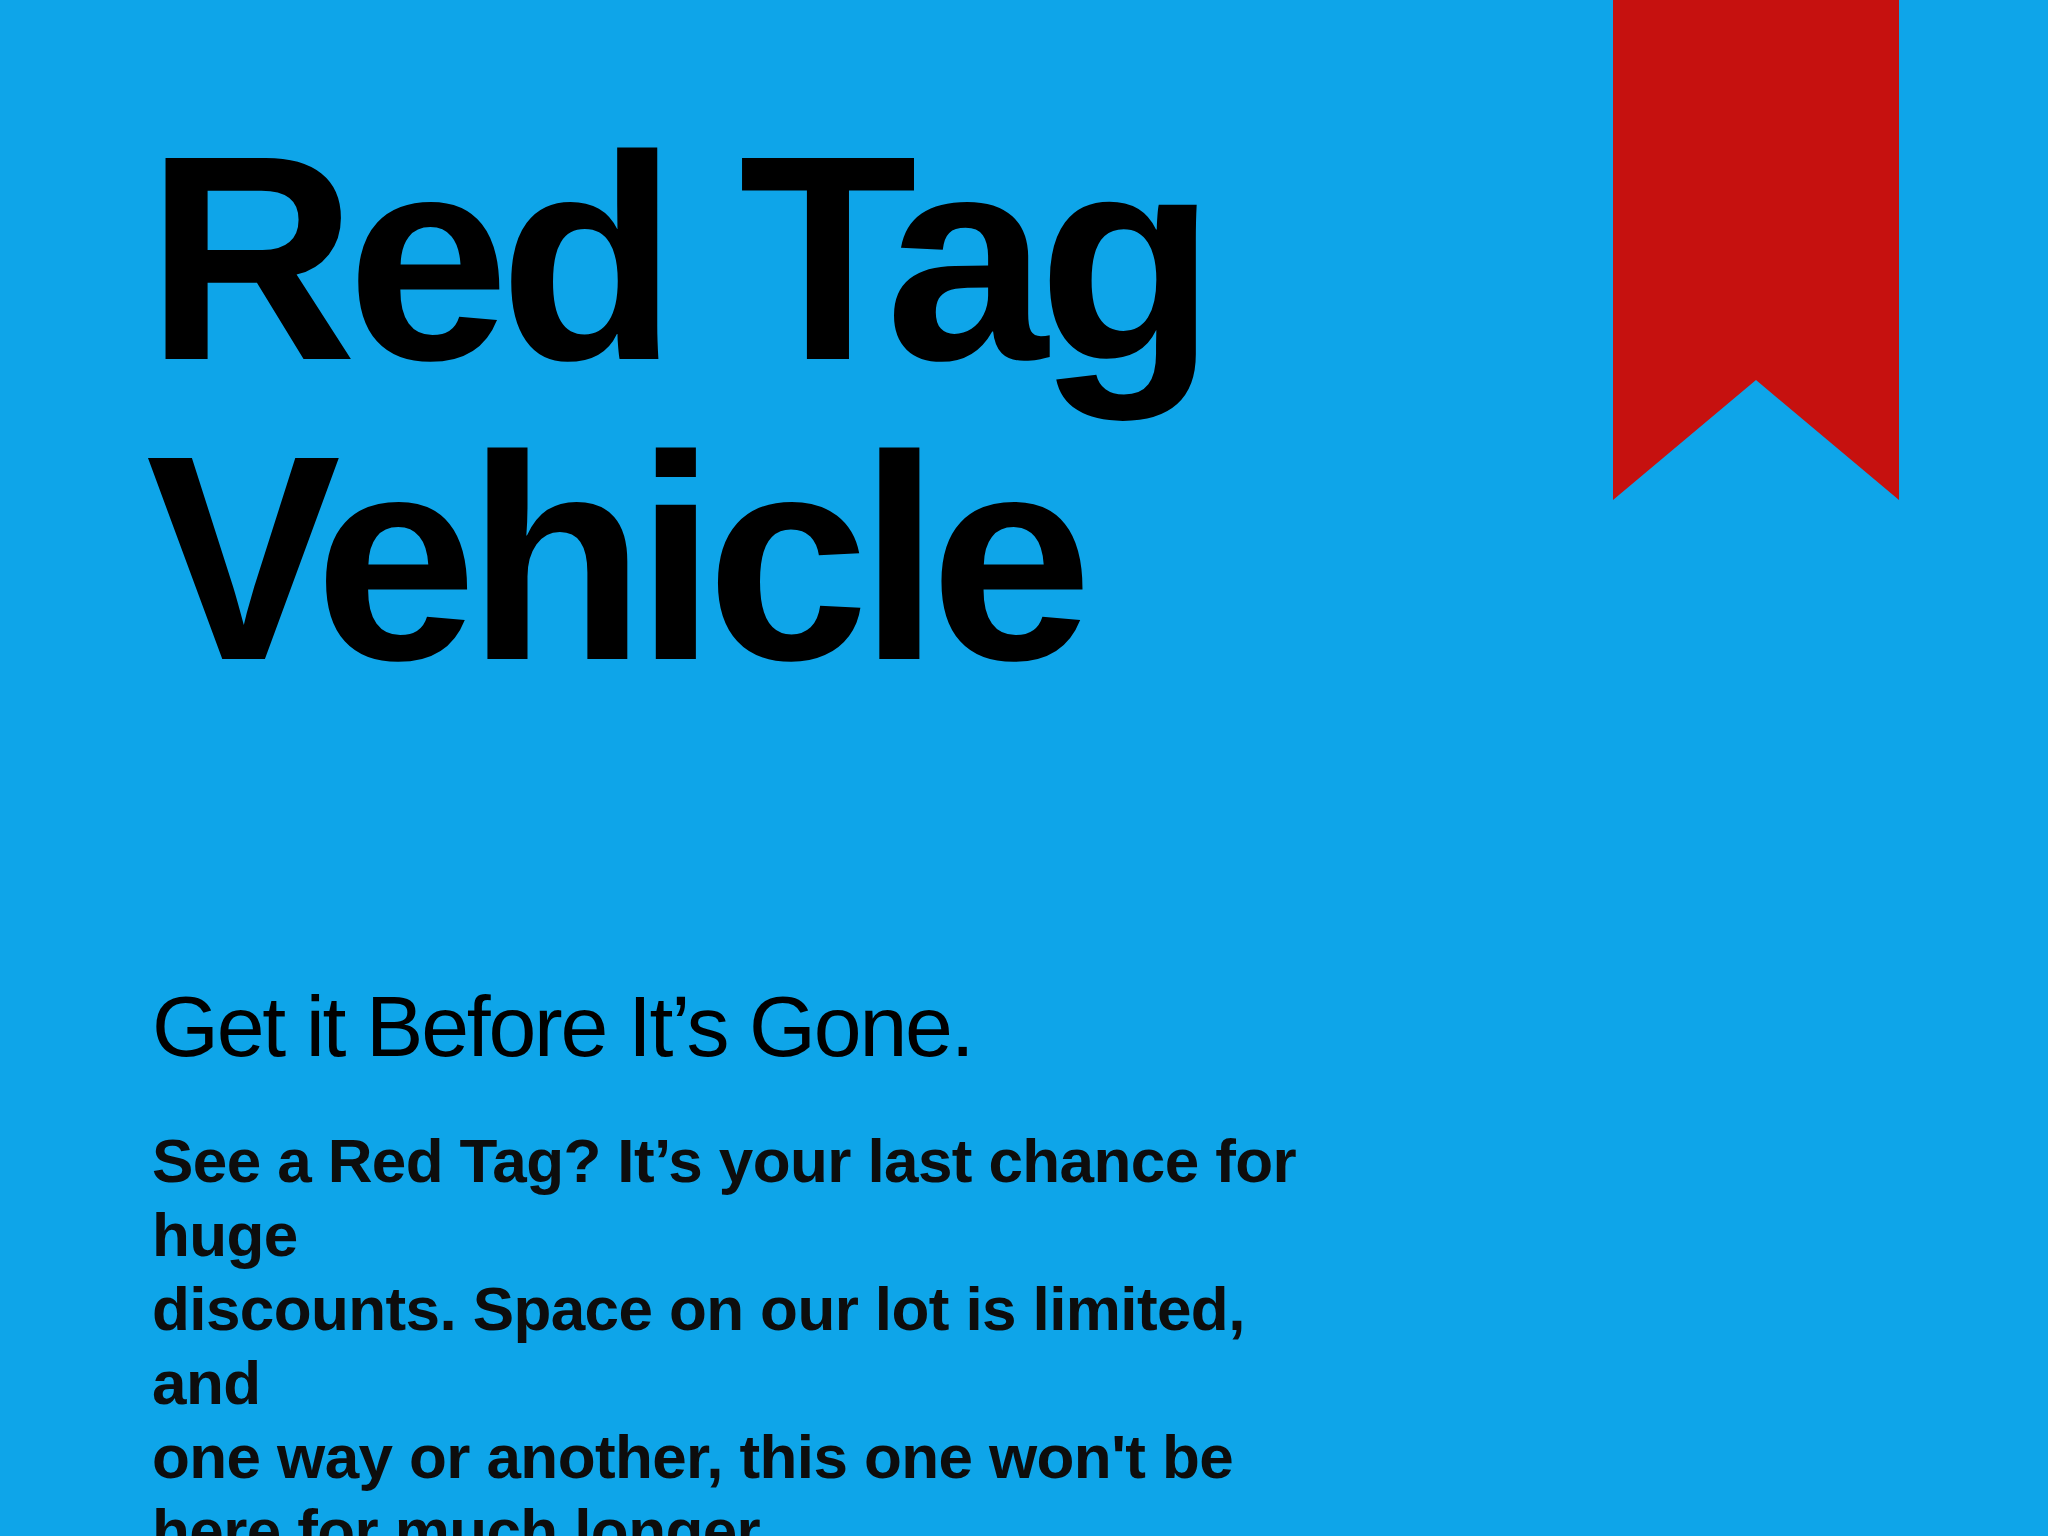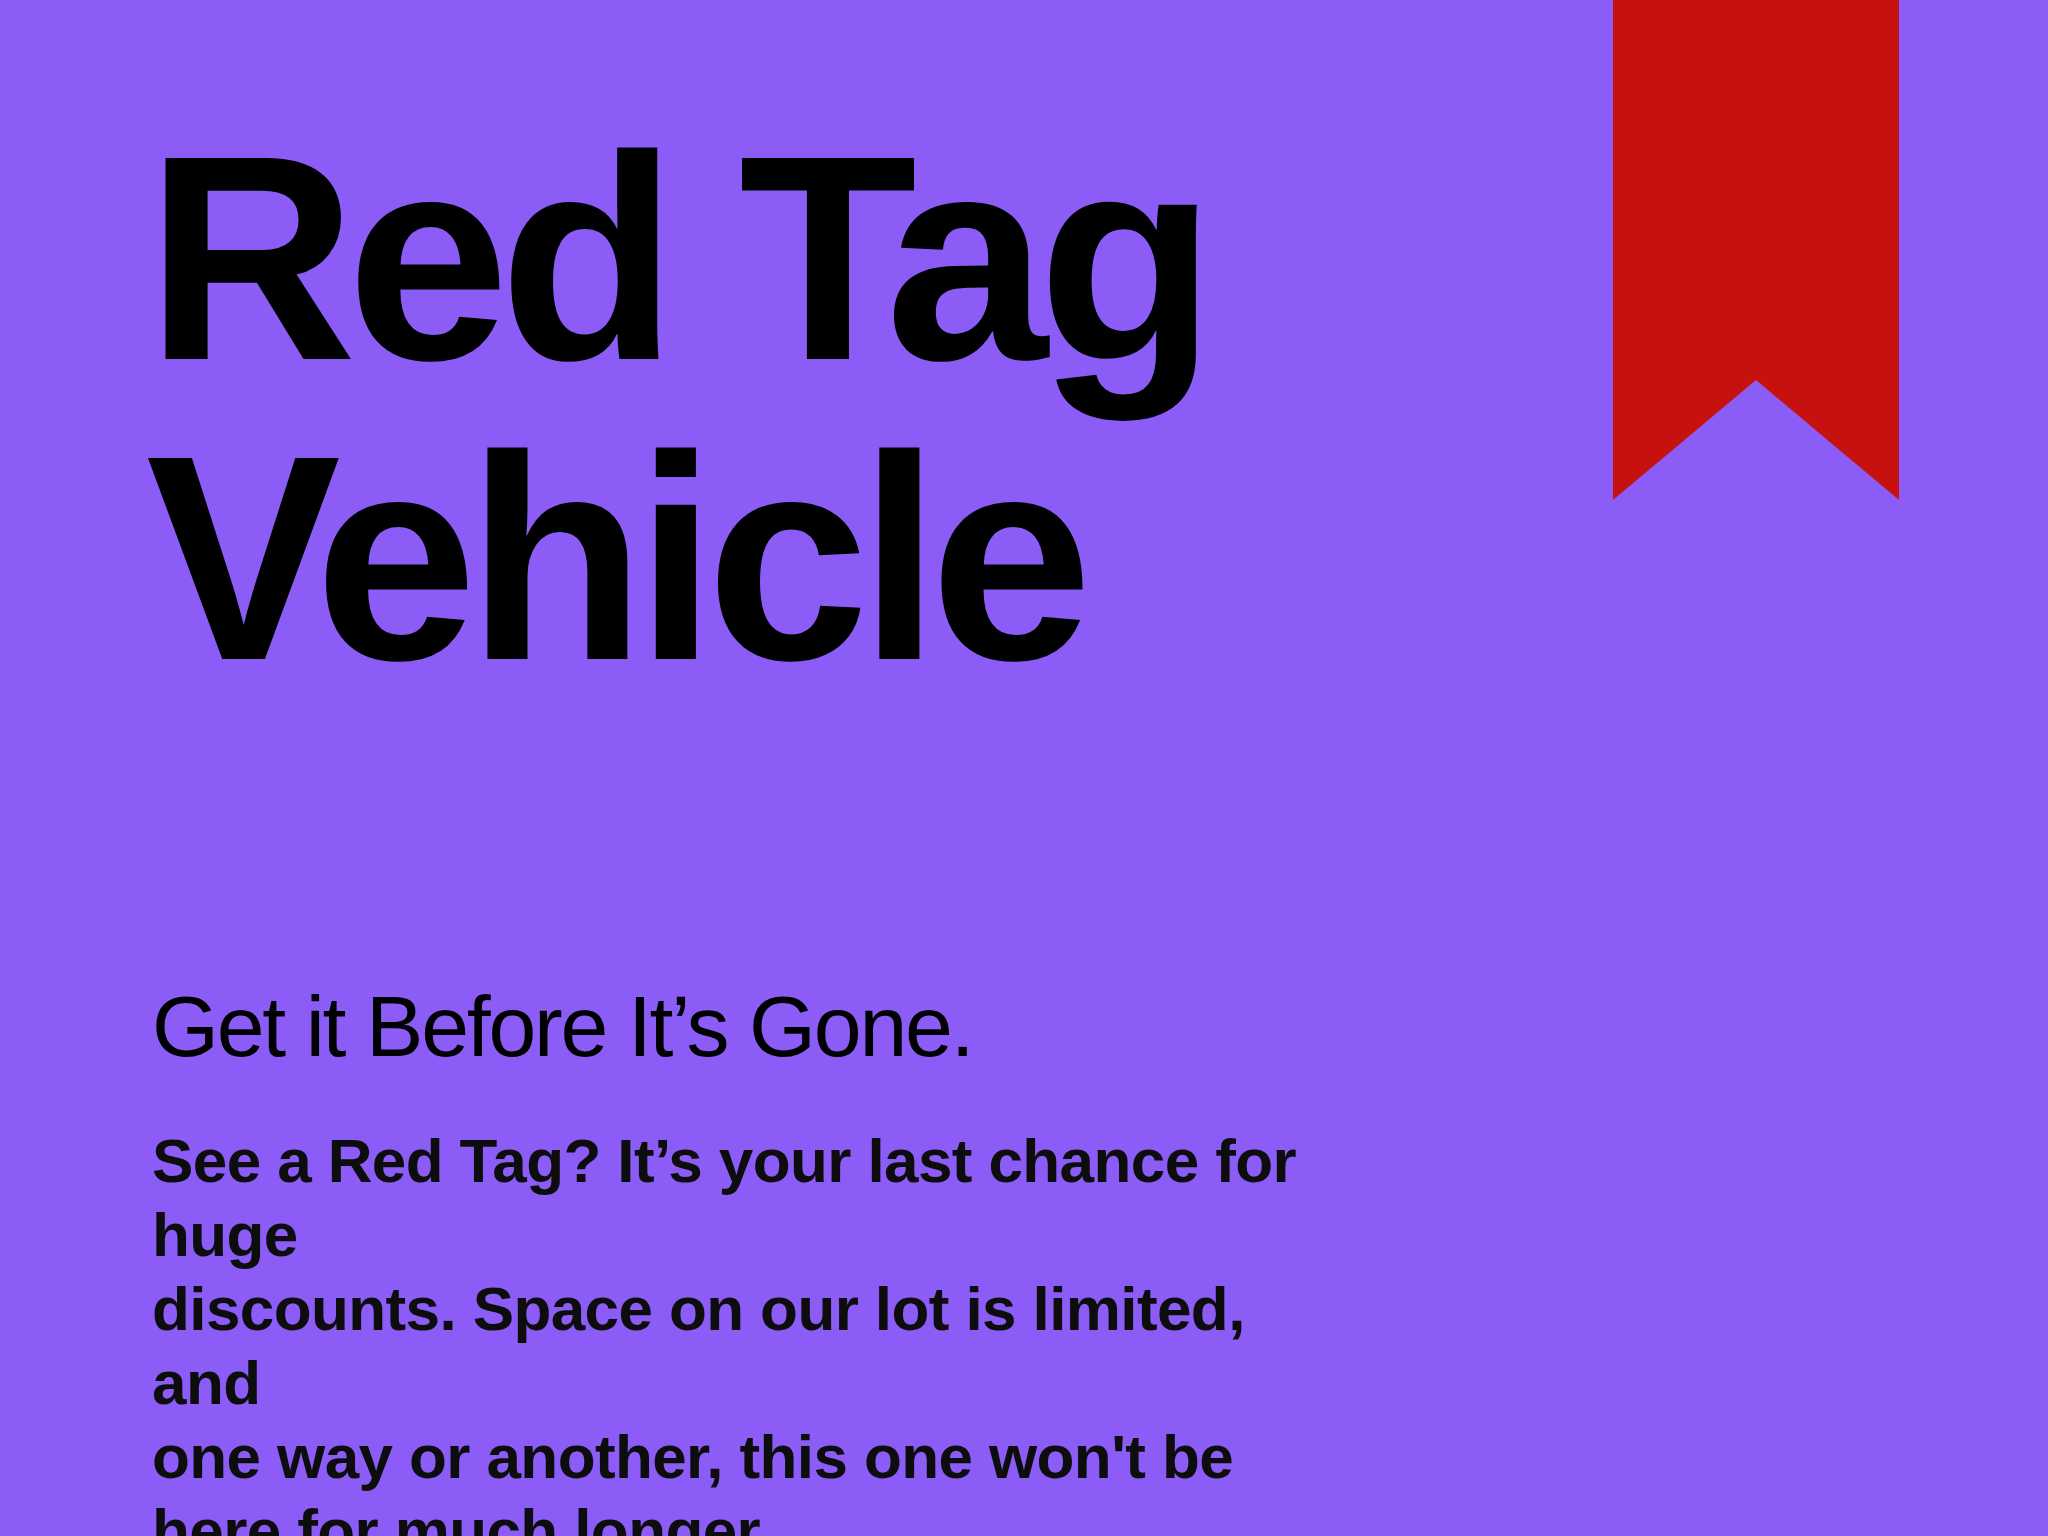--- a/index.html
+++ b/index.html
@@ -11,21 +11,21 @@
 
   body {
     font-family: "Liberation Sans", "DejaVu Sans", sans-serif;
     -webkit-font-smoothing: antialiased;
   }
 
   .canvas {
     position: relative;
     width: 2048px;
     height: 1536px;
-    background: #8b5cf6;
+    background: #0ea5e9;
     overflow: hidden;
   }
 
   
   .ribbon-wrap {
     position: absolute;
     left: 1613px;
     top: 0px;
     width: 286px;
     height: 500px;

